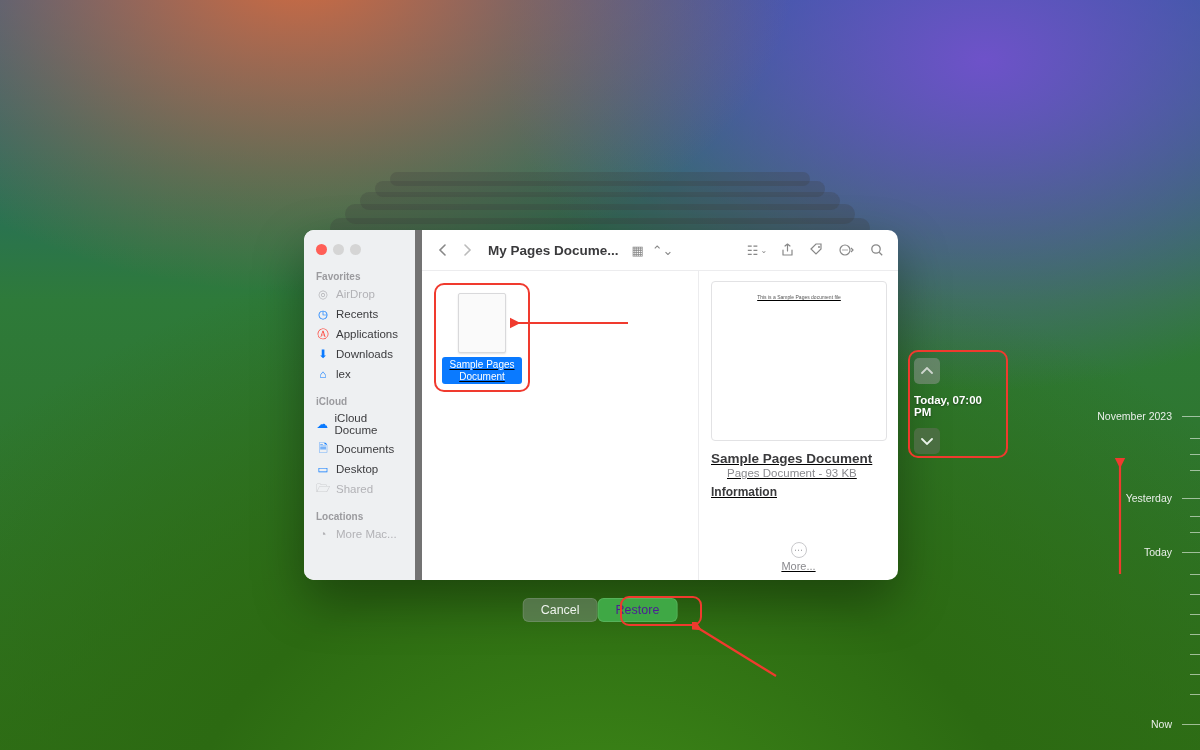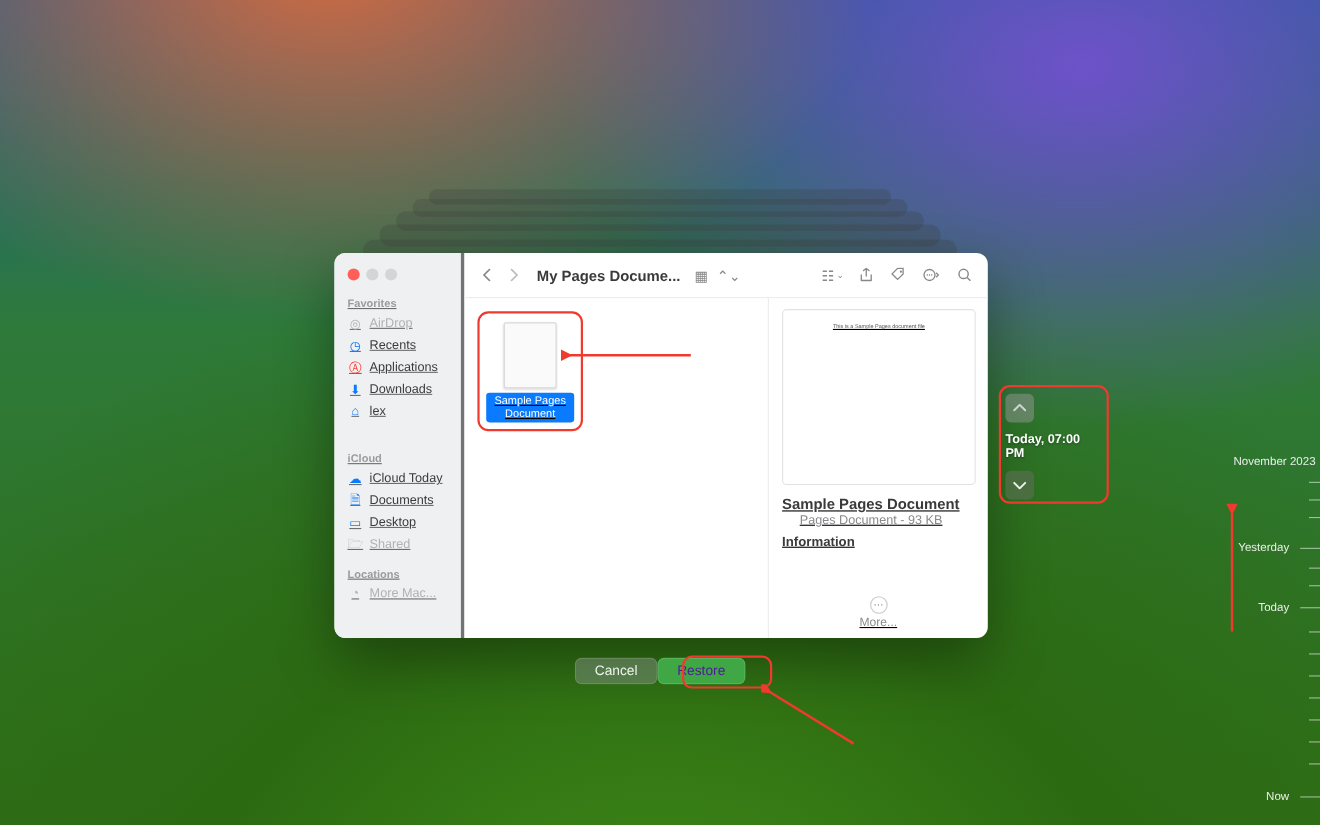--- a/index.html
+++ b/index.html
@@ -24,22 +24,22 @@
   .s4 { top: 181px; width: 450px; height: 16px; }
   .s5 { top: 172px; width: 420px; height: 14px; }
 
   
   .finder {
     position: absolute; top: 230px; left: 304px; width: 594px; height: 350px;
     background: #fff; border-radius: 10px; display: flex; overflow: hidden;
     box-shadow: 0 20px 50px rgba(0,0,0,0.35);
   }
   .sidebar {
-    width: 118px; background: #eef0f2; border-right: 3px solid #737373;
-    padding: 10px 0 0 0; font-size: 11px; color: #6d6d72; text-decoration: underline;
+    width: 118px; background: #eef0f2; border-right: 7px solid #737373;
+    padding: 10px 0 0 0; font-size: 11px; color: #6d6d72;
   }
   .traffic { display: flex; gap: 6px; padding: 4px 0 12px 12px; }
   .tdot { width: 11px; height: 11px; border-radius: 50%; }
   .tred { background: #ff5f57; }
   .tgrey { background: #d5d5d5; }
   .shead { padding: 4px 12px 2px 12px; font-size: 10px; color: #9b9b9f; font-weight: 600; }
   .sitem { display: flex; align-items: center; gap: 6px; padding: 3px 10px 3px 12px; color: #3b3b3e; font-size: 11.5px; cursor: default; }
   .sitem.dim { color: #b2b2b6; }
   .sicon { width: 14px; height: 14px; display: inline-flex; align-items: center; justify-content: center; color: #0a7aff; }
   .sitem.dim .sicon { color: #b2b2b6; }
@@ -153,24 +153,24 @@
       </div>
     <div class="sitem">
         <span class="sicon">⬇</span>
         <span>Downloads</span>
       </div>
     <div class="sitem">
         <span class="sicon">⌂</span>
         <span>lex</span>
       </div>
 
-    <div class="shead" style="margin-top:24px">iCloud</div>
+    <div class="shead" style="margin-top:8px">iCloud</div>
     <div class="sitem">
         <span class="sicon">☁</span>
-        <span>iCloud Today</span>
+        <span>iCloud Docume</span>
       </div>
     <div class="sitem">
         <span class="sicon">🗎</span>
         <span>Documents</span>
       </div>
     <div class="sitem">
         <span class="sicon">▭</span>
         <span>Desktop</span>
       </div>
     <div class="sitem dim">
@@ -273,21 +273,21 @@
   <div class="tn-label">Today, 07:00 PM</div>
   <div class="tn-btn active">
       <svg width="12" height="8" viewBox="0 0 12 8">
         <path d="M1 2l5 5 5-5" stroke="#e9f3e9" stroke-width="1.8" fill="none" stroke-linecap="round"></path>
       </svg>
     </div>
 </div>
 <div class="hl-box" style="top:350px; left:908px; width:100px; height:108px;"></div>
 
 <div class="timeline">
-  <div class="tl-item" style="position:absolute; top:16px; right:0;flex-direction:column;">
+  <div class="tl-item" style="position:absolute; top:6px; right:0;">
       <span class="tl-label">November 2023</span>
       <span class="tl-tick"></span>
     </div>
   <div class="tl-item" style="position:absolute; top:28px; right:0;">
       <span class="tl-tick" style="width:10px"></span>
     </div>
   <div class="tl-item" style="position:absolute; top:44px; right:0;">
       <span class="tl-tick" style="width:10px"></span>
     </div>
   <div class="tl-item" style="position:absolute; top:60px; right:0;">

